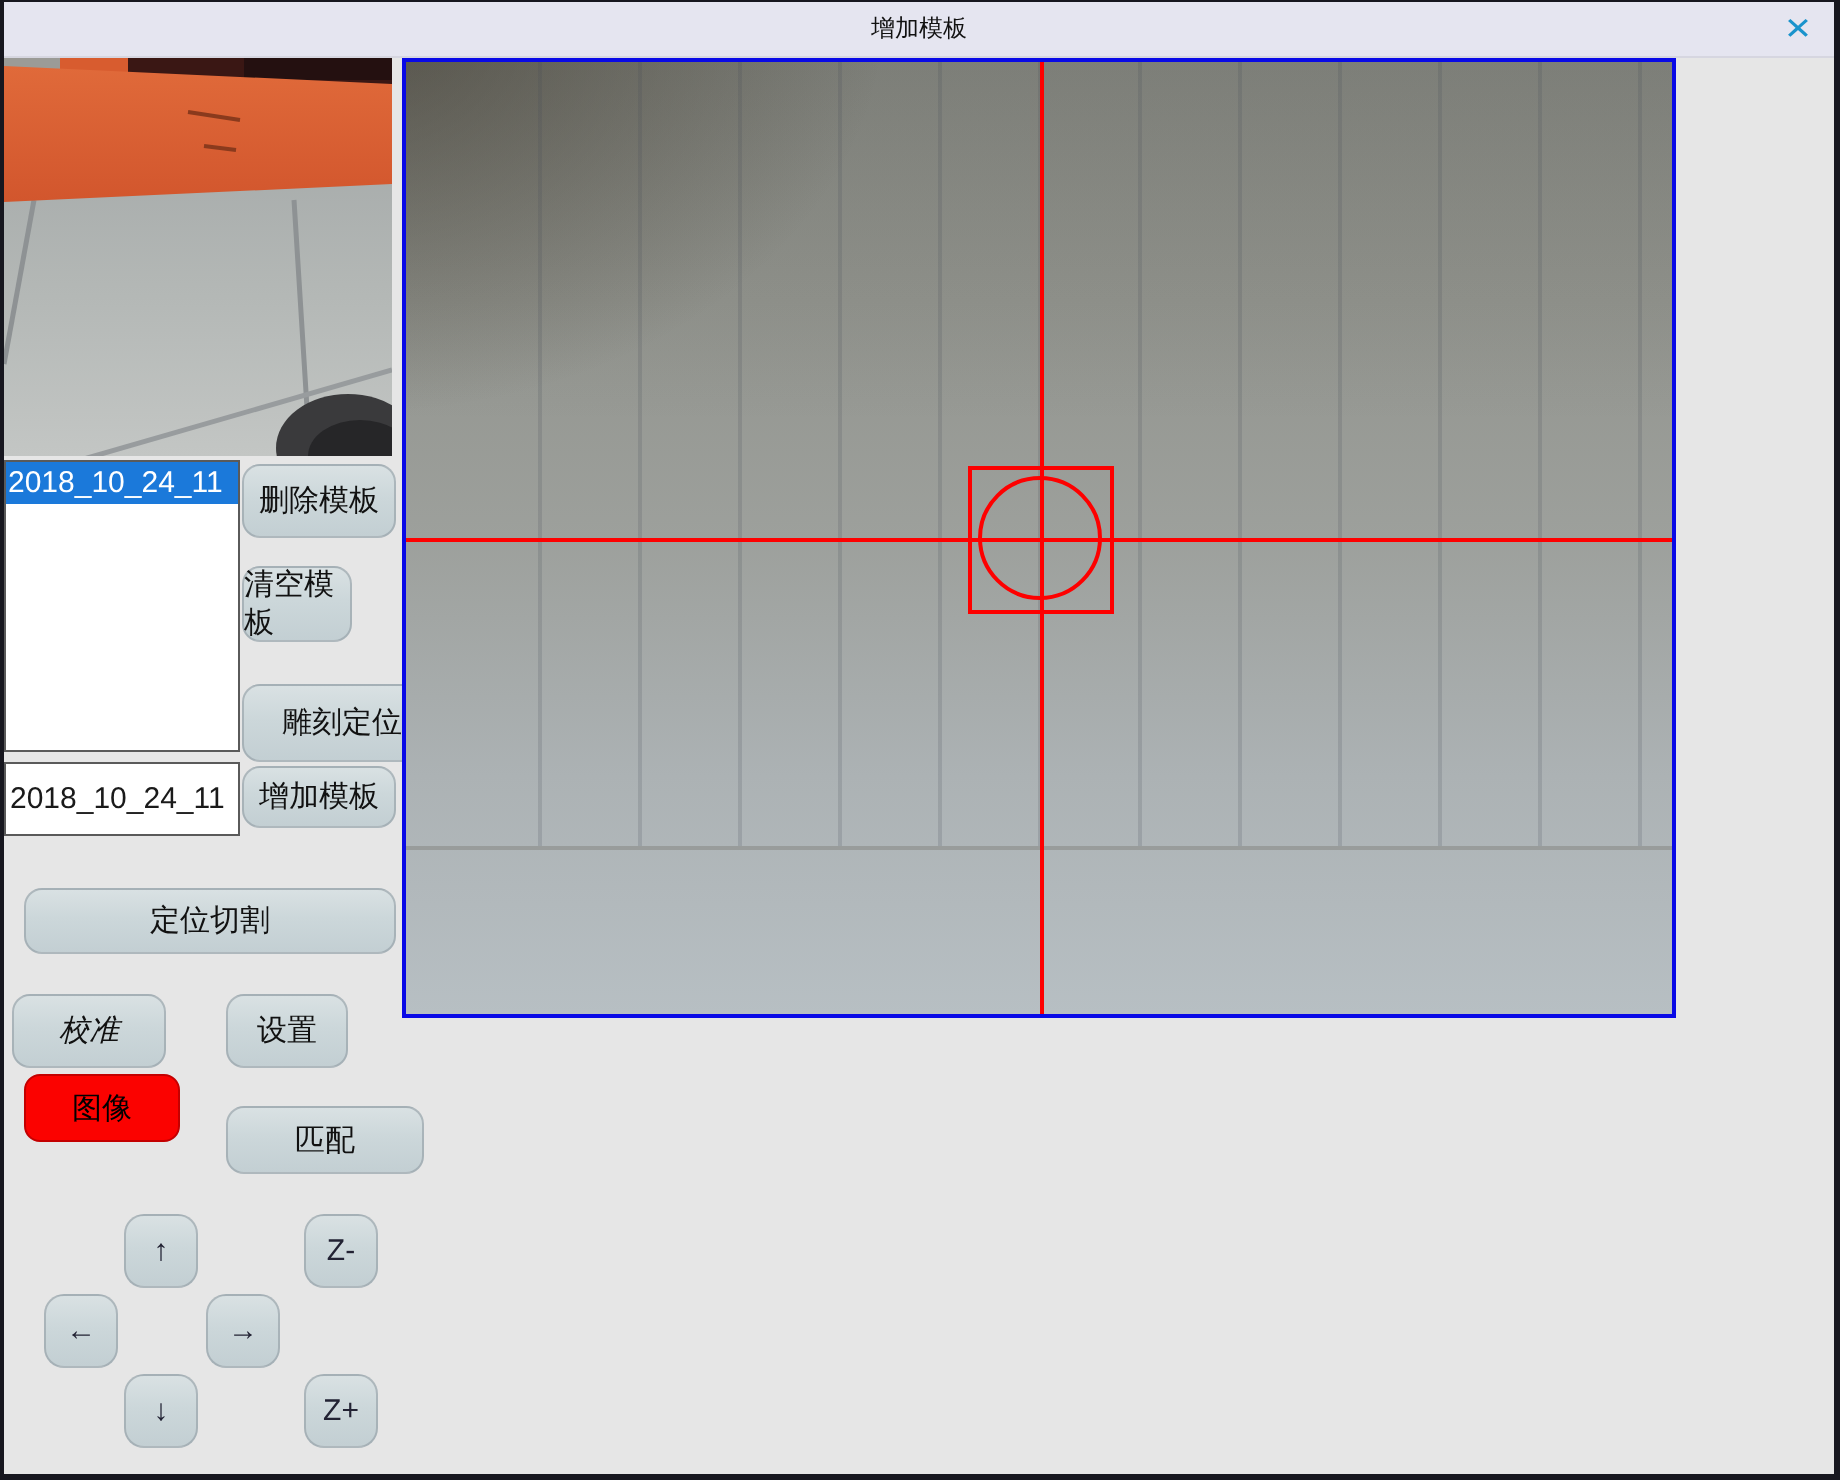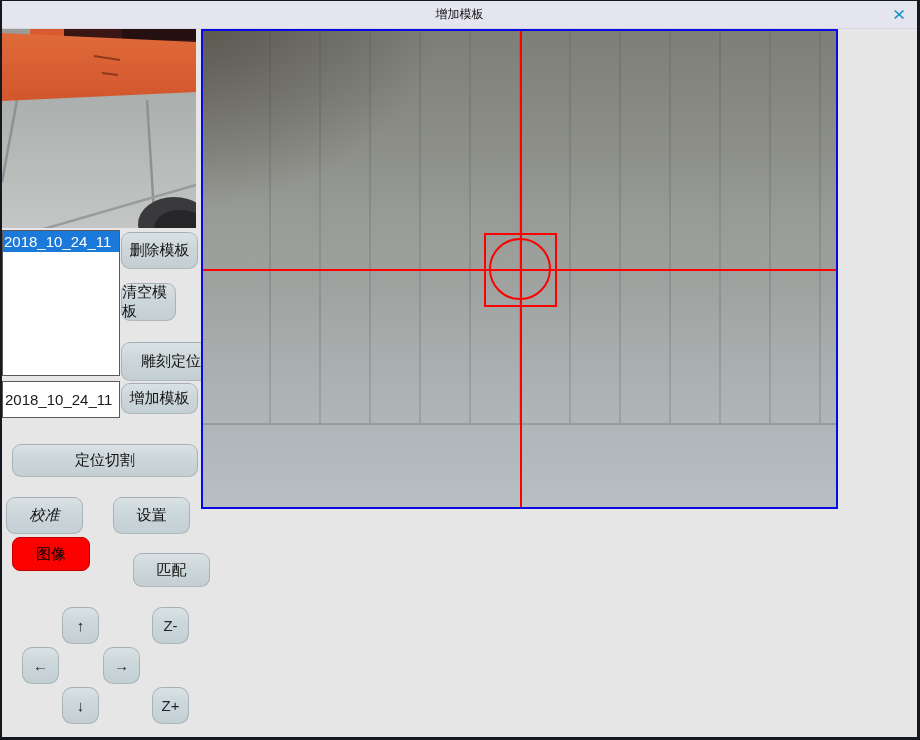--- a/index.html
+++ b/index.html
@@ -50,24 +50,24 @@
     border:1px solid rgba(140,152,158,.55); border-radius:9px;
     font-size:15px; color:#111; display:flex; align-items:center; justify-content:center;
     cursor:pointer; font-family:"Liberation Sans","DejaVu Sans",sans-serif;
   }
   .btn-del    { left:119px; top:231px; width:77px; height:37px;text-align:center; }
   .btn-clear  { left:119px; top:282px; width:55px; height:38px;font-family:Liberation Serif, serif; }
   .btn-engrave{ left:119px; top:341px; width:100px; height:39px; }
   .btn-add    { left:119px; top:382px; width:77px; height:31px; }
   .btn-poscut { left:10px;  top:443px; width:186px; height:33px;font-family:Liberation Serif, serif; }
   .btn-cal    { left:4px;  top:496px; width:77px; height:37px;font-style:italic; }
-  .btn-set    { left:111px; top:496px; width:77px; height:37px; }
+  .btn-set    { left:111px; top:496px; width:61px; height:37px; }
   .btn-img    { left:10px;  top:536px; width:78px; height:34px;
                 background:#fb0200; border:1px solid #c40000; border-radius:8px; color:#000000; }
-  .btn-match  { left:111px; top:552px; width:77px; height:34px;margin-left:20px; }
+  .btn-match  { left:111px; top:552px; width:99px; height:34px; }
 
   .jog{ width:37px; height:37px; border-radius:10px; font-size:15px; color:#223; }
   .jog-up   { left:60px;  top:606px; }
   .jog-zm   { left:150px; top:606px; }
   .jog-left { left:20px;  top:646px; }
   .jog-right{ left:101px; top:646px; }
   .jog-down { left:60px;  top:686px; }
   .jog-zp   { left:150px; top:686px; }
 
   

